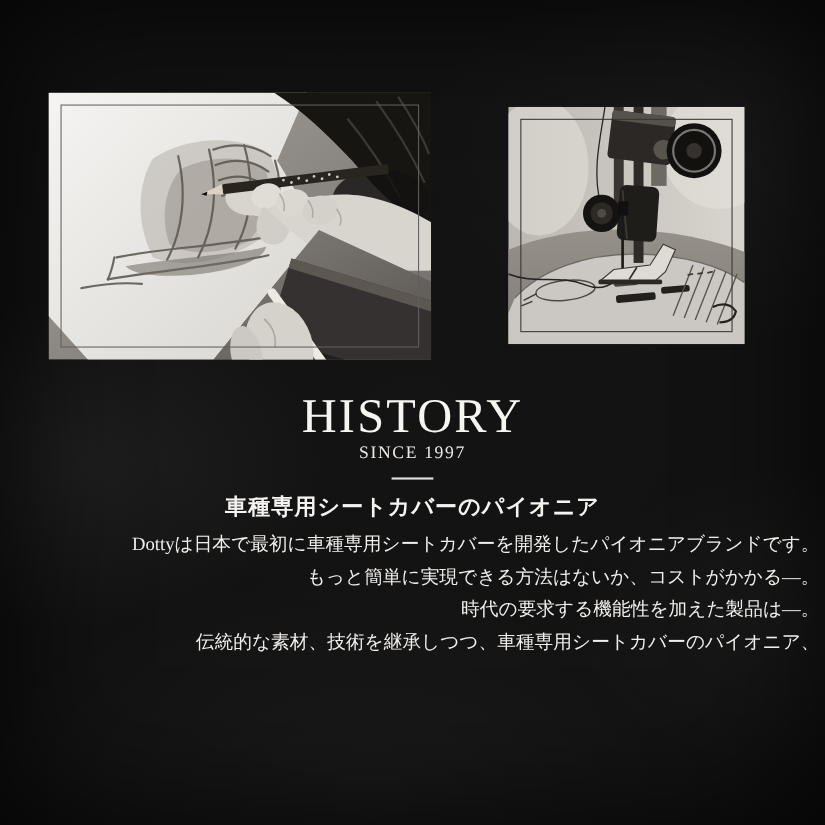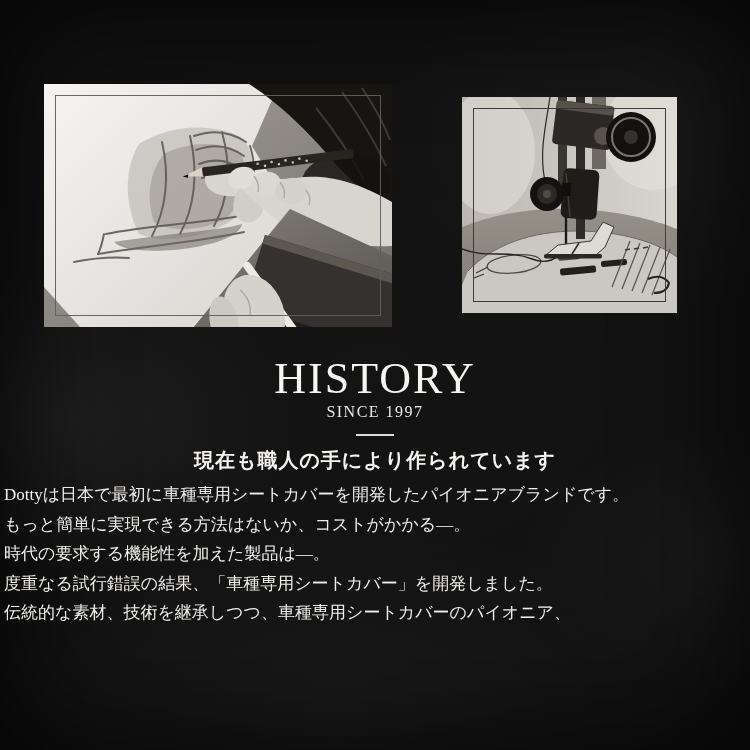--- a/index.html
+++ b/index.html
@@ -72,23 +72,23 @@
   .history-heading {
     margin: 11px 0 0 0;
     font-size: 20px;
     font-weight: bold;
     letter-spacing: 1px;
     color: #f6f4f1;
   }
   .body-text {
     position: absolute;
     top: 480px;
-    left: 4px;
+    left: 17px;
     width: 728px;
-    text-align: left;
+    text-align: right;
     font-size: 17px;
     line-height: 29.5px;
     color: #f1efec;
   }
 </style>
 </head>
 <body>
 
 <div class="stage">
 
@@ -258,24 +258,23 @@
       <rect x="82" y="157" width="58" height="4.5" rx="2" fill="#2a2724"></rect>
       <line x1="110" y1="157" x2="117" y2="146" stroke="#2a2724" stroke-width="1.5"></line>
     </svg>
     <div class="inner-frame"></div>
   </div>
 
   <div class="history-block">
     <h1 class="history-title">HISTORY</h1>
     <div class="history-subtitle">SINCE 1997</div>
     <div class="divider"></div>
-    <h2 class="history-heading">現在も職人の手により作られています</h2>
+    <h2 class="history-heading">車種専用シートカバーのパイオニア</h2>
   </div>
 
   <div class="body-text">
     <div>Dottyは日本で最初に車種専用シートカバーを開発したパイオニアブランドです。</div>
     <div>もっと簡単に実現できる方法はないか、コストがかかる—。</div>
     <div>時代の要求する機能性を加えた製品は—。</div>
-    <div>度重なる試行錯誤の結果、「車種専用シートカバー」を開発しました。</div>
     <div>伝統的な素材、技術を継承しつつ、車種専用シートカバーのパイオニア、</div>
   </div>
 
 </div>
 
 </body></html>

